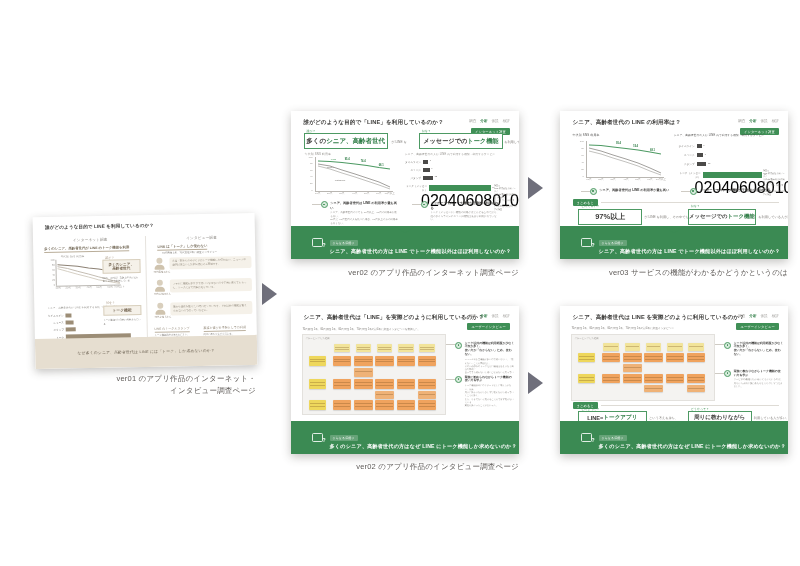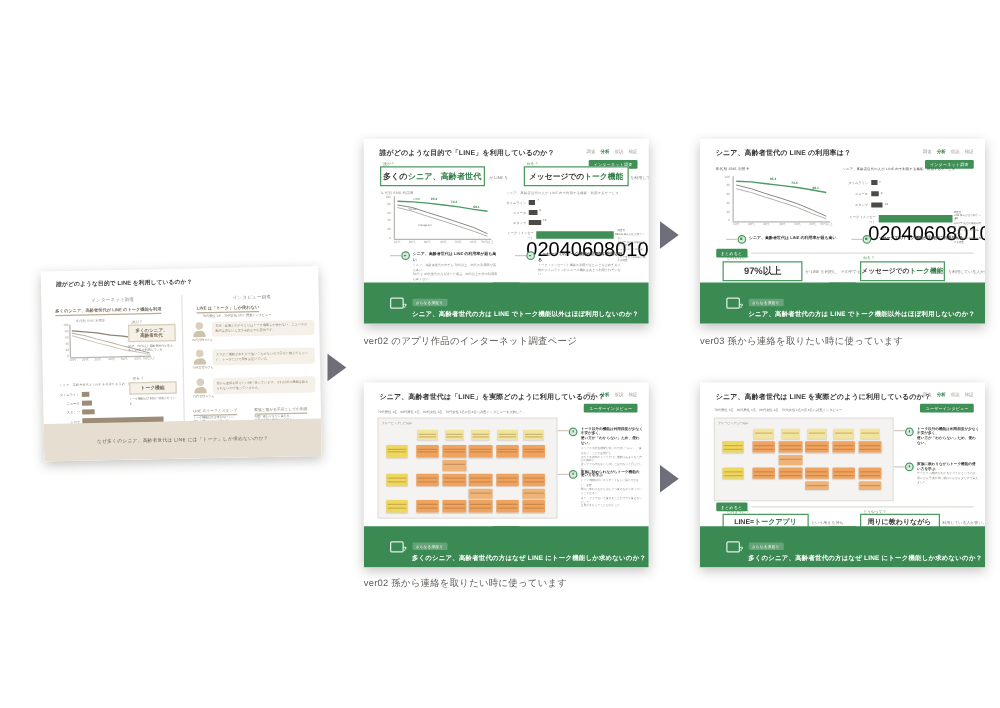--- a/index.html
+++ b/index.html
@@ -17,21 +17,21 @@
     position:absolute;
     background:#ffffff;
     box-shadow:0 3px 9px rgba(60,55,50,.30);
     overflow:hidden;
     box-sizing:border-box;
   }
   .card.skew { transform:rotate(-1.1deg); }
 
   .caption {
     position:absolute;
-    text-align:left;
+    text-align:right;
     color:#5e5a57;
     line-height:1.55;
     letter-spacing:.2px;
   }
 
   
   .arrow {
     position:absolute;
     width:0;height:0;
     border-top:11px solid transparent;
@@ -316,20 +316,24 @@
       <div class="note" style="left:76%;top:78%;width:21%;white-space:pre-line;font-size:2.3px;line-height:1.5;">周囲に教わりながら覚える。
 必要最低限の機能だけを使う。</div>
 
       <div class="banner beige" style="height:20%;justify-content:center;">
         <div class="notch"></div>
         <div class="b-main">なぜ多くのシニア、高齢者世代は LINE には「トーク」しか求めないのか？</div>
       </div>
     </div>
   </div>
 
+  <div class="caption" style="left:34px;top:373px;width:222px;font-size:7.5px;">
+    <div>ver01 のアプリ作品のインターネット・</div>
+    <div>インタビュー調査ページ</div>
+  </div>
 
   <div class="card" style="left:291px;top:111px;width:228px;height:148px;">
     <div class="pg">
       <div class="pg-title">誰がどのような目的で「LINE」を利用しているのか？</div>
       <div class="pg-nav">
         <span>調査</span>
         <span class="on">分析</span>
         <span>仮説</span>
         <span>検証</span>
       </div>
@@ -574,21 +578,21 @@
         <div class="notch"></div>
         <div class="q-ico"></div>
         <div class="b-txt">
           <div class="b-kicker">さらなる深掘り</div>
           <div class="b-main">シニア、高齢者世代の方は LINE でトーク機能以外はほぼ利用しないのか？</div>
         </div>
       </div>
     </div>
   </div>
 
-  <div class="caption" style="left:560px;top:267px;width:228px;font-size:7.5px;">ver03 孫から連絡を取りたい時に使っています</div>
+  <div class="caption" style="left:560px;top:267px;width:228px;font-size:7.5px;">ver03 サービスの機能がわかるかどうかというのは</div>
 
   <div class="card" style="left:291px;top:306px;width:228px;height:148px;">
     <div class="pg">
       <div class="pg-title">シニア、高齢者世代は「LINE」を実際どのように利用しているのか？</div>
       <div class="pg-nav">
         <span>調査</span>
         <span class="on">分析</span>
         <span>仮説</span>
         <span>検証</span>
       </div>
@@ -735,21 +739,21 @@
         <div class="notch"></div>
         <div class="q-ico"></div>
         <div class="b-txt">
           <div class="b-kicker">さらなる深掘り</div>
           <div class="b-main">多くのシニア、高齢者世代の方はなぜ LINE にトーク機能しか求めないのか？</div>
         </div>
       </div>
     </div>
   </div>
 
-  <div class="caption" style="left:291px;top:461px;width:228px;font-size:7.5px;">ver02 孫から連絡を取りたい時に使っています</div>
+  <div class="caption" style="left:291px;top:461px;width:228px;font-size:7.5px;">ver02 のアプリ作品のインタビュー調査ページ</div>
 
   <div class="card" style="left:560px;top:306px;width:228px;height:148px;">
     <div class="pg">
       <div class="pg-title">シニア、高齢者世代は LINE を実際どのように利用しているのか？</div>
       <div class="pg-nav">
         <span>調査</span>
         <span class="on">分析</span>
         <span>仮説</span>
         <span>検証</span>
       </div>

